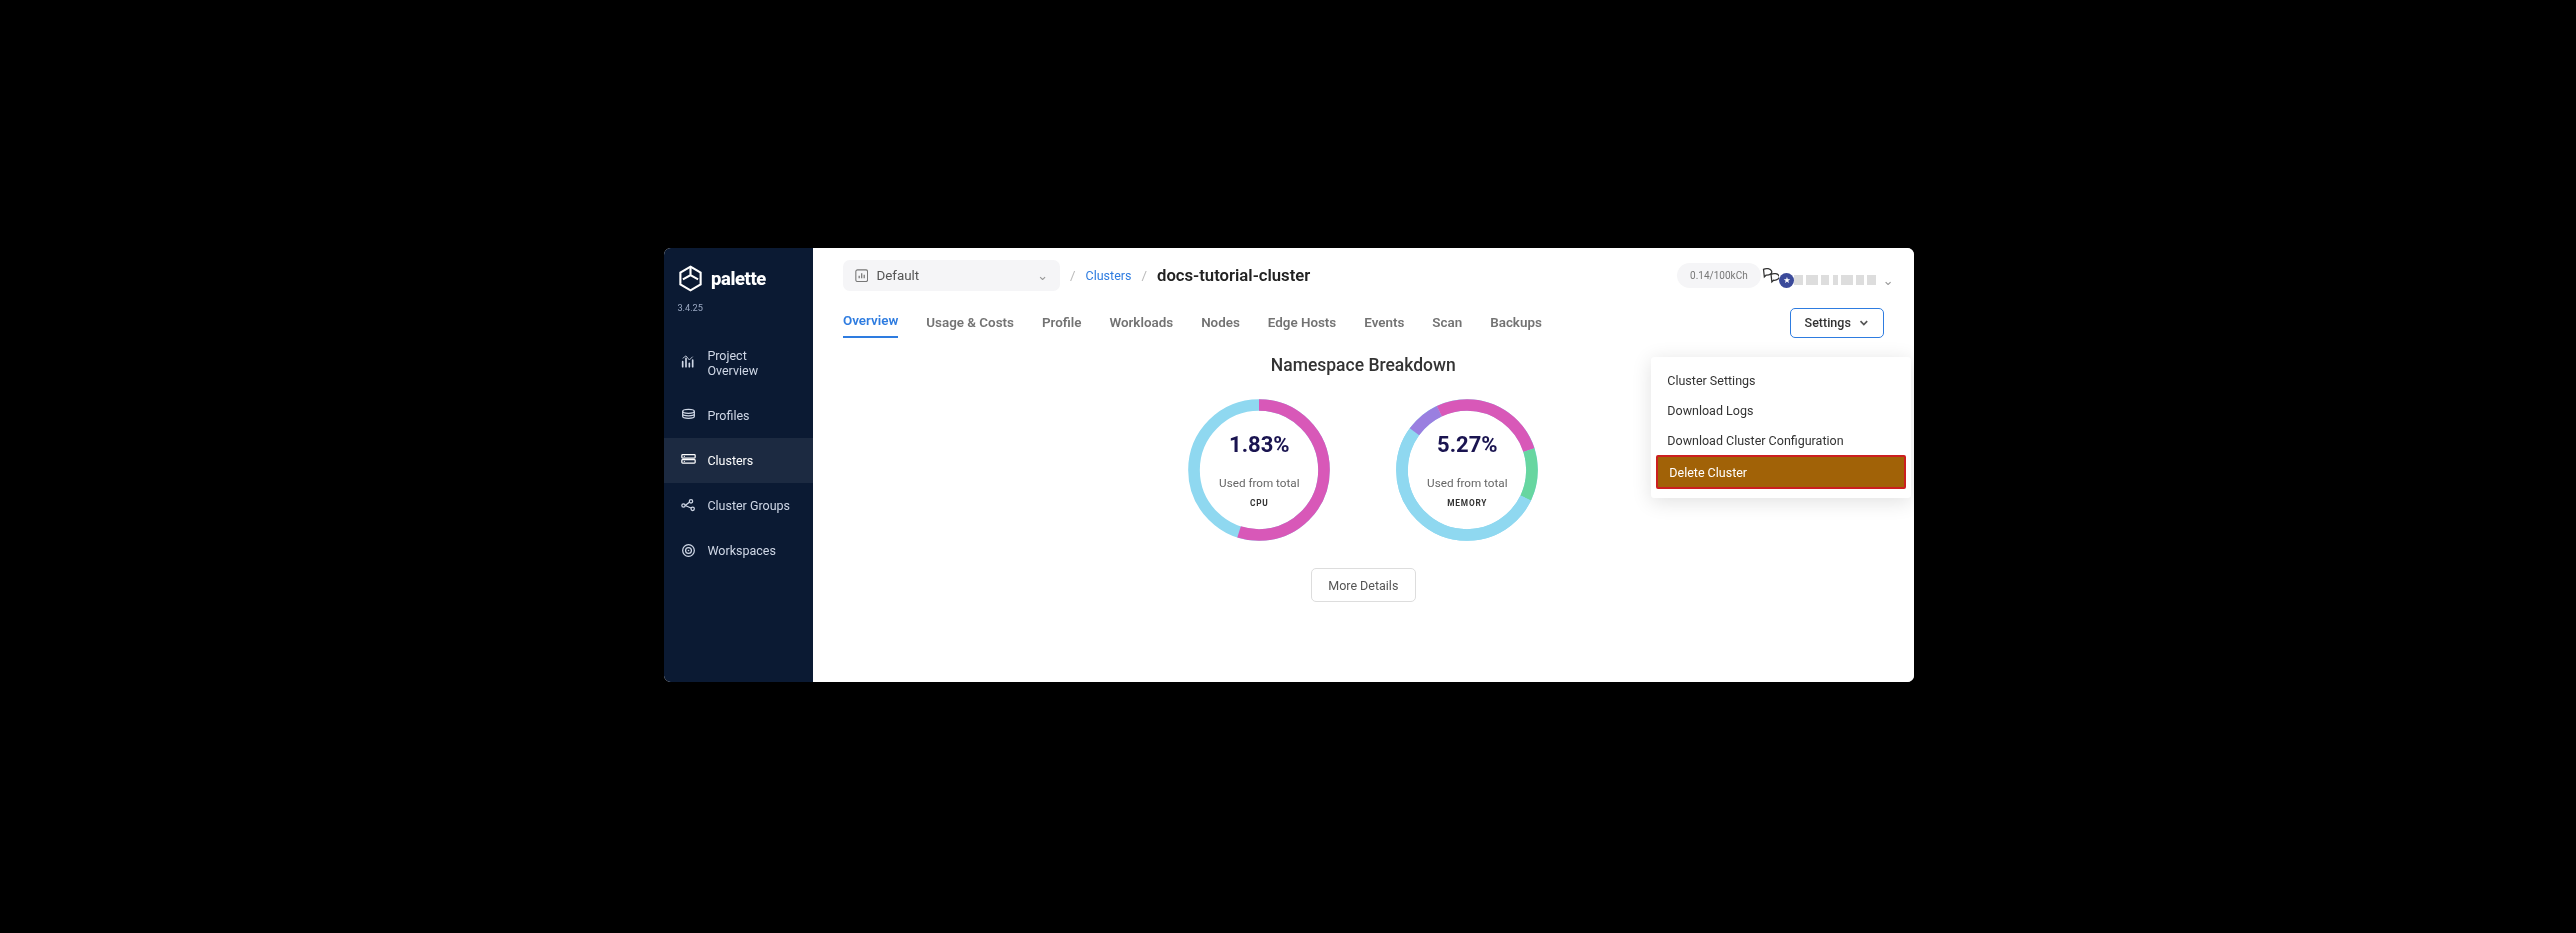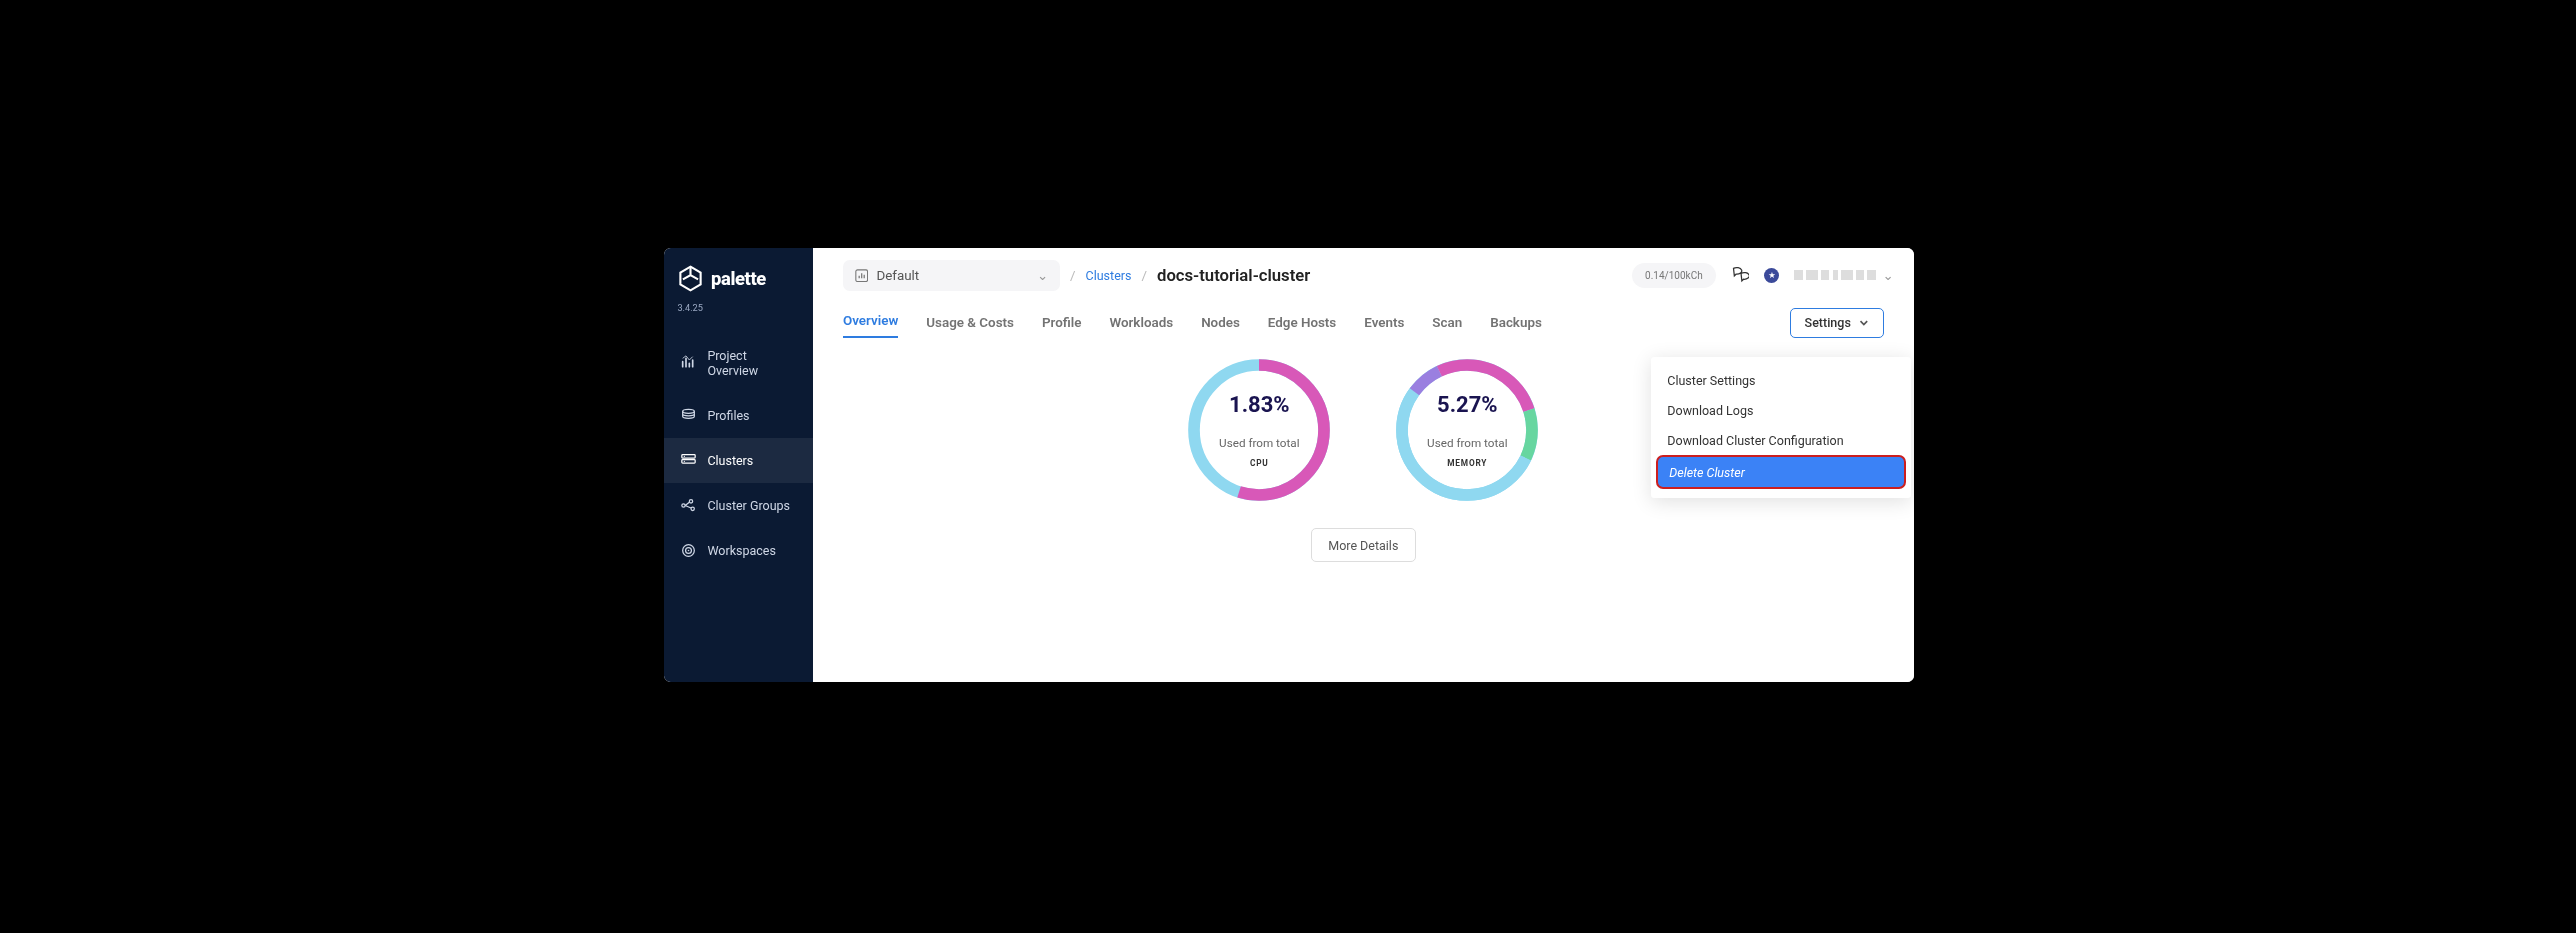--- a/index.html
+++ b/index.html
@@ -19,39 +19,39 @@
 
 
 .main { flex: 1; background: #fff; border-radius: 0 6.7px 6.7px 0; display: flex; flex-direction: column; position: relative; }
 .topbar { display: flex; align-items: center; padding: 11.7px 20px 8.3px 30px; gap: 10px; }
 .project-select { display: flex; align-items: center; gap: 8.3px; background: #f5f5f7; border-radius: 6.7px; padding: 8.3px 11.7px; width: 217px; color: #555; font-size: 13.4px; }
 .project-select svg { flex-shrink: 0; }
 .project-select .chev { margin-left: auto; color: #999; }
 .crumb-sep { color: #bbb; font-size: 13.4px; }
 .crumb-link { color: #2e7ce0; font-size: 12.5px; cursor: pointer; }
 .crumb-current { color: #222; font-size: 16.7px; font-weight: 600; }
-.top-right { margin-left: auto; display: flex; align-items: center; gap: 15px; }
+.top-right { margin-left: auto; display: flex; align-items: flex-end; }
 .usage-pill { background: #f5f5f7; border-radius: 13.4px; padding: 6.7px 13.4px; font-size: 10px; color: #777; }
 .icon-btn { color: #333; cursor: pointer; }
 .star-badge { width: 15px; height: 15px; border-radius: 50%; background: #3b4a9a; display: flex; align-items: center; justify-content: center; color: #fff; font-size: 8.3px; }
 .user-blur { display: flex; gap: 3.3px; align-items: center; }
 .user-blur .blk { width: 8.3px; height: 10px; background: #ddd; }
 .user-blur .chev { color: #999; margin-left: 3.3px; }
 
 
 .tabs { display: flex; align-items: flex-end; gap: 28px; padding: 5px 30px 0 30px; border-bottom: 0; }
 .tab { font-size: 13.4px; color: #737373; padding: 8.3px 0; cursor: pointer; font-weight: 600; }
 .tab.active { color: #2e7ce0; border-bottom: 2.5px solid #2e7ce0; }
 .settings-btn { margin-left: auto; display: flex; align-items: center; gap: 6.7px; border: 1.3px solid #2e7ce0; color: #333; border-radius: 5px; padding: 6.7px 13.4px; font-size: 12.5px; cursor: pointer; font-weight: 500; }
 .settings-btn svg { color: #555; }
 
 
 .settings-dropdown { position: absolute; right: 3px; top: 109px; width: 260px; background: #fff; border-radius: 3.3px; box-shadow: 0 3.3px 20px rgba(0,0,0,0.12); padding: 8.3px 0; z-index: 10; }
 .dd-item { padding: 7.5px 16.7px; font-size: 12.5px; color: #333; cursor: pointer; }
-.dd-item.danger { margin: 0 5px; padding: 7.5px 11.7px; background: #3b82f6; color: #fff; border: 2.5px solid #cc1f1f; border-radius: 7px; font-style: italic; }
+.dd-item.danger { margin: 0 5px; padding: 7.5px 11.7px; background: #a16207; color: #fff; border: 2.5px solid #cc1f1f; border-radius: 2px; }
 
 
 .content { flex: 1; padding: 16.7px 30px; }
 .section-title { text-align: center; font-size: 17.5px; color: #333; font-weight: 500; margin-bottom: 20px; }
 .donuts { display: flex; justify-content: center; gap: 58px; margin-bottom: 23.4px; }
 .donut-wrap { position: relative; width: 150px; height: 150px; }
 .donut-wrap svg { transform: rotate(-90deg); }
 .donut-center { position: absolute; inset: 0; display: flex; flex-direction: column; align-items: center; justify-content: center; }
 .donut-pct { font-size: 22px; font-weight: 700; color: #1a1450; }
 .donut-sub { font-size: 11.7px; color: #666; margin-top: 19px; }
@@ -172,20 +172,21 @@
       </div>
 
       <div class="settings-dropdown">
         <div class="dd-item">Cluster Settings</div>
         <div class="dd-item">Download Logs</div>
         <div class="dd-item">Download Cluster Configuration</div>
         <div class="dd-item danger">Delete Cluster</div>
       </div>
 
       <div class="content">
+        <h2 class="section-title">Namespace Breakdown</h2>
 
         <div class="donuts">
 
           <div class="donut-wrap">
             <svg width="150" height="150" viewBox="0 0 180 180">
               <circle cx="90" cy="90" r="78" fill="none" stroke="#8fd8f0" stroke-width="14"></circle>
               <circle cx="90" cy="90" r="78" fill="none" stroke="#d858b8" stroke-width="14" stroke-dasharray="269 490" stroke-dashoffset="0"></circle>
             </svg>
             <div class="donut-center">
               <span class="donut-pct">1.83%</span>

